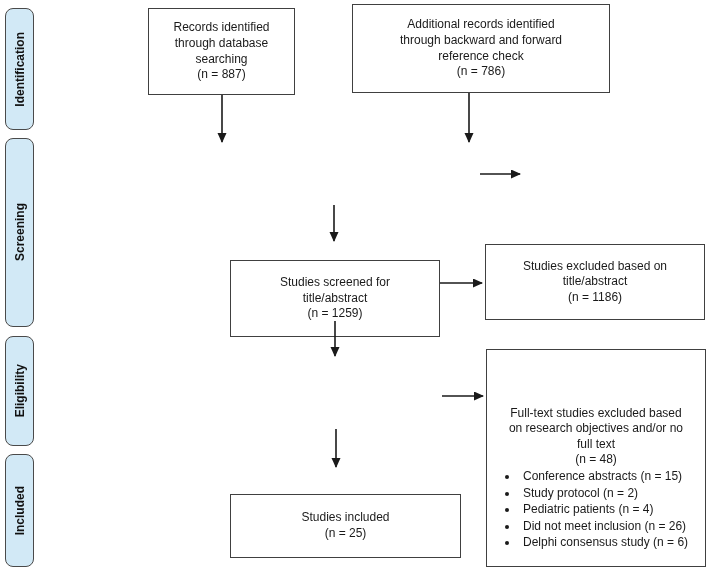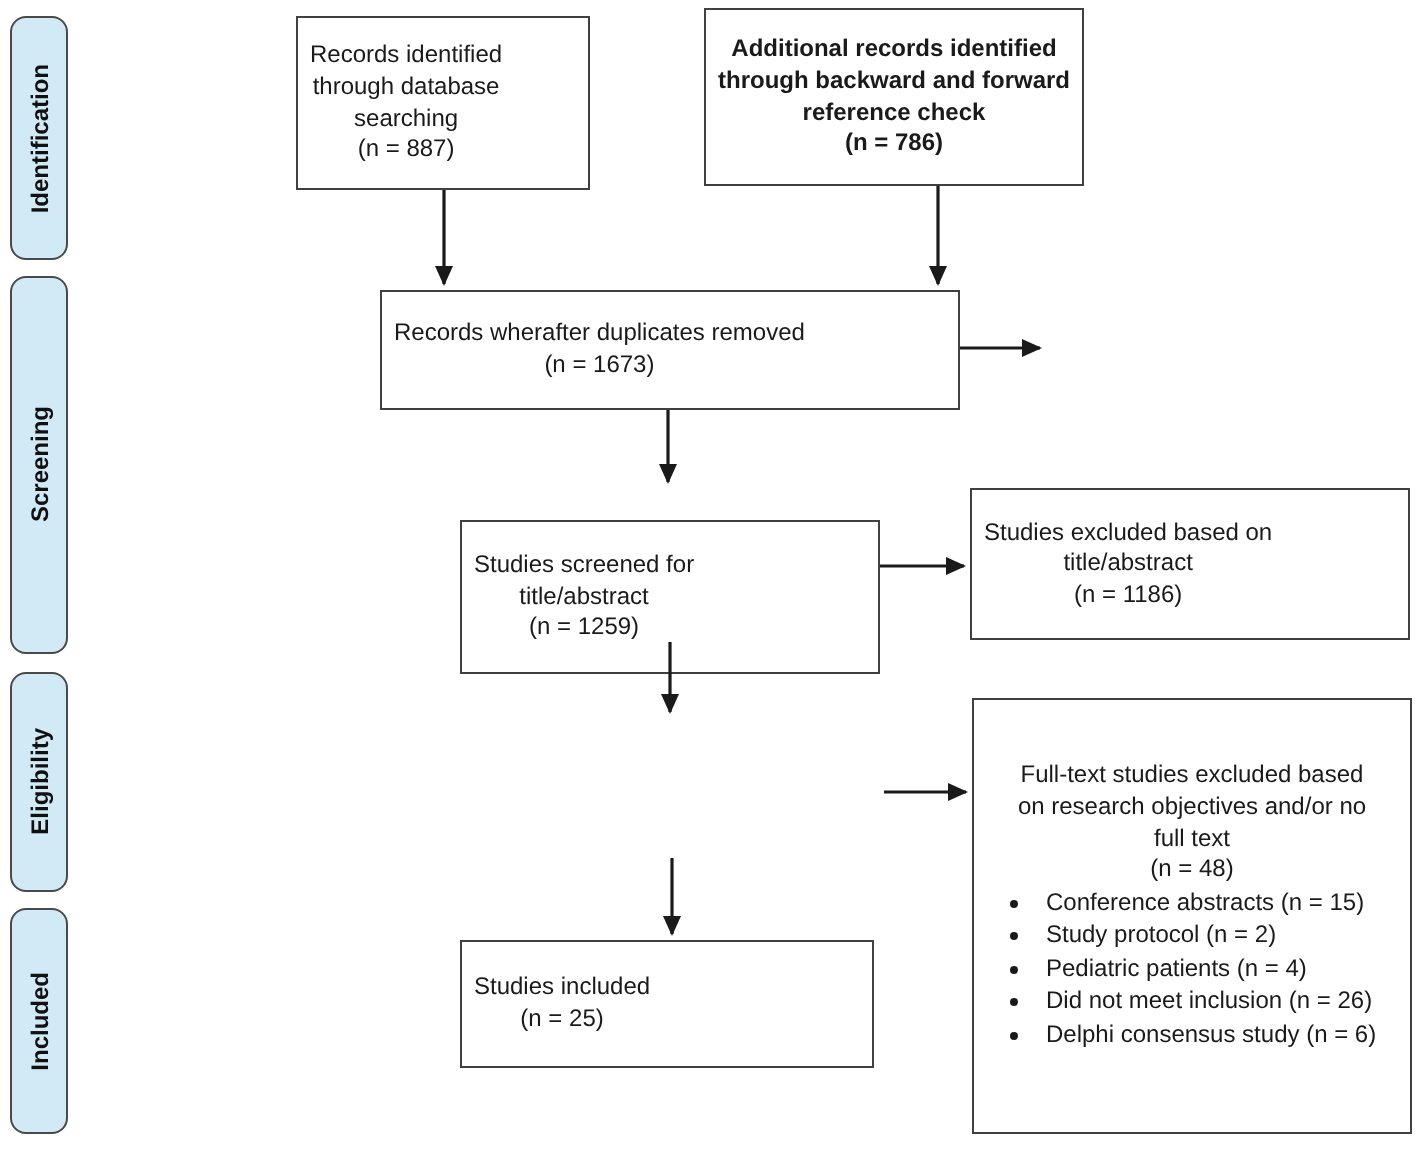--- a/index.html
+++ b/index.html
@@ -34,31 +34,31 @@
     color: #111;
   }
   
   .fbox {
     position: absolute;
     box-sizing: border-box;
     background: #ffffff;
     border: 1.6px solid #404040;
     display: flex;
     align-items: center;
-    justify-content: flex-start;
+    justify-content: center;
     text-align: center;
     font-size: 12px;
     line-height: 1.3;
     padding: 2px 6px;
   }
   .fbox .btext { white-space: pre-line; }
   
   .fbox.listbox {
     flex-direction: column;
-    justify-content: center;
+    justify-content: flex-end;
     padding-top: 5px;
   }
   .fbox.listbox ul {
     margin: 1px 0 12px 0;
     padding-left: 26px;
     text-align: left;
     align-self: stretch;
   }
   .fbox.listbox li {
     padding-left: 4px;
@@ -89,31 +89,27 @@
     <span class="vtext">Included</span>
   </div>
 
   <div class="fbox" style="left:148px; top:8px;   width:147px; height:87px;">
     <span class="btext">Records identified
 through database
 searching
 (n = 887)</span>
   </div>
 
-  <div class="fbox" style="left:352px; top:4px;   width:190px; height:89px;font-weight:bold;">
+  <div class="fbox" style="left:352px; top:4px;   width:258px; height:89px;">
     <span class="btext">Additional records identified
 through backward and forward
 reference check
 (n = 786)</span>
   </div>
 
-  <div class="fbox" style="left:190px; top:145px; width:290px; height:60px;">
-    <span class="btext">Records wherafter duplicates removed
-(n = 1673)</span>
-  </div>
 
 
   <div class="fbox" style="left:230px; top:260px; width:210px; height:77px;">
     <span class="btext">Studies screened for
 title/abstract
 (n = 1259)</span>
   </div>
 
   <div class="fbox" style="left:485px; top:244px; width:220px; height:76px;">
     <span class="btext">Studies excluded based on
@@ -129,21 +125,21 @@
 (n = 48)</span>
     <ul>
       <li>Conference abstracts (n = 15)</li>
       <li>Study protocol (n = 2)</li>
       <li>Pediatric patients (n = 4)</li>
       <li>Did not meet inclusion (n = 26)</li>
       <li>Delphi consensus study (n = 6)</li>
     </ul>
   </div>
 
-  <div class="fbox" style="left:230px; top:470px; width:207px; height:64px;">
+  <div class="fbox" style="left:230px; top:494px; width:231px; height:64px;">
     <span class="btext">Studies included
 (n = 25)</span>
   </div>
 
   <svg class="arrows" width="708" height="575" viewBox="0 0 708 575">
     <defs>
       <marker id="ah" markerUnits="userSpaceOnUse" markerWidth="10" markerHeight="10" refX="9" refY="4.5" orient="auto">
         <path d="M0,0 L10,4.5 L0,9 Z" fill="#1a1a1a"></path>
       </marker>
     </defs>

